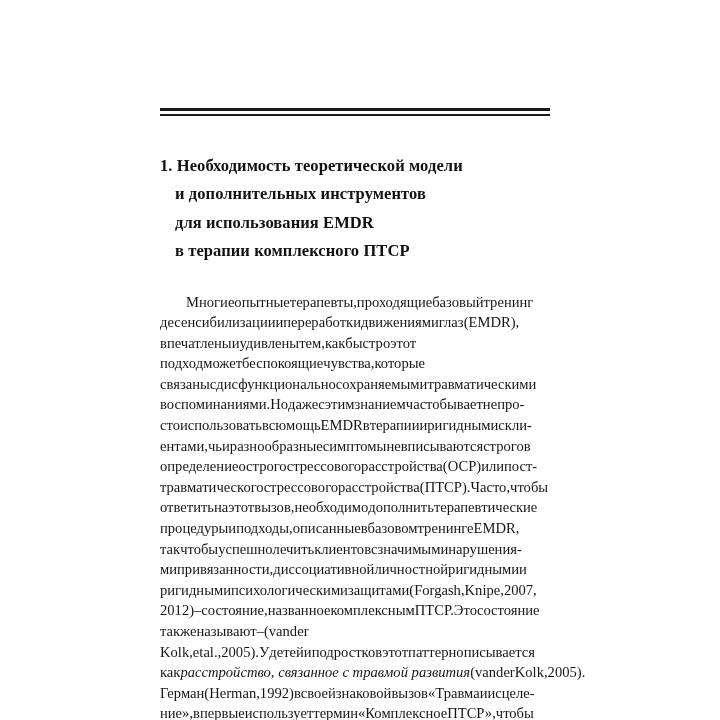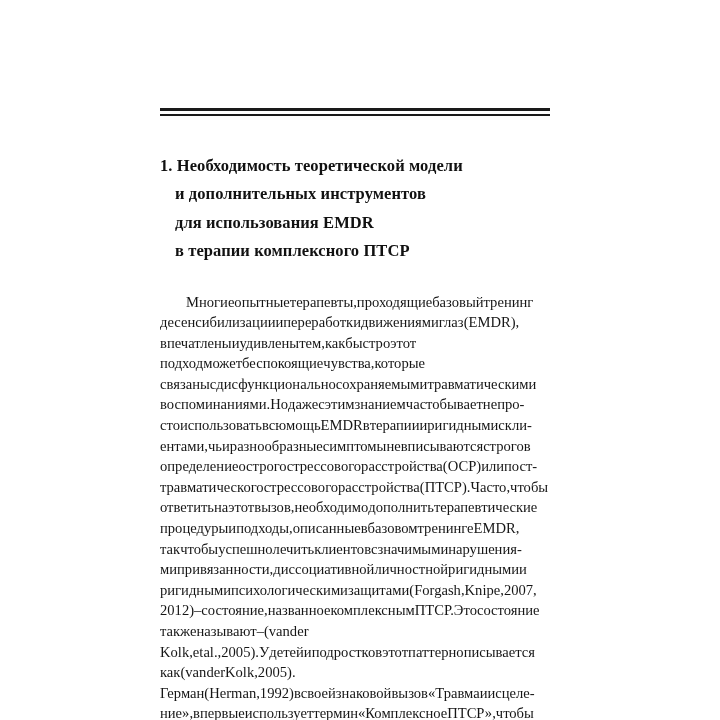--- a/index.html
+++ b/index.html
@@ -261,20 +261,21 @@
           <span>У</span>
           <span>детей</span>
           <span>и</span>
           <span>подростков</span>
           <span>этот</span>
           <span>паттерн</span>
           <span>описывается</span>
         </div>
         <div class="jline">
           <span>как</span>
+          <span class="it">расстройство, связанное с травмой развития</span>
           <span>(van</span>
           <span>der</span>
           <span>Kolk,</span>
           <span>2005).</span>
         </div>
         <div class="jline">
           <span>Герман</span>
           <span>(Herman,</span>
           <span>1992)</span>
           <span>в</span>

